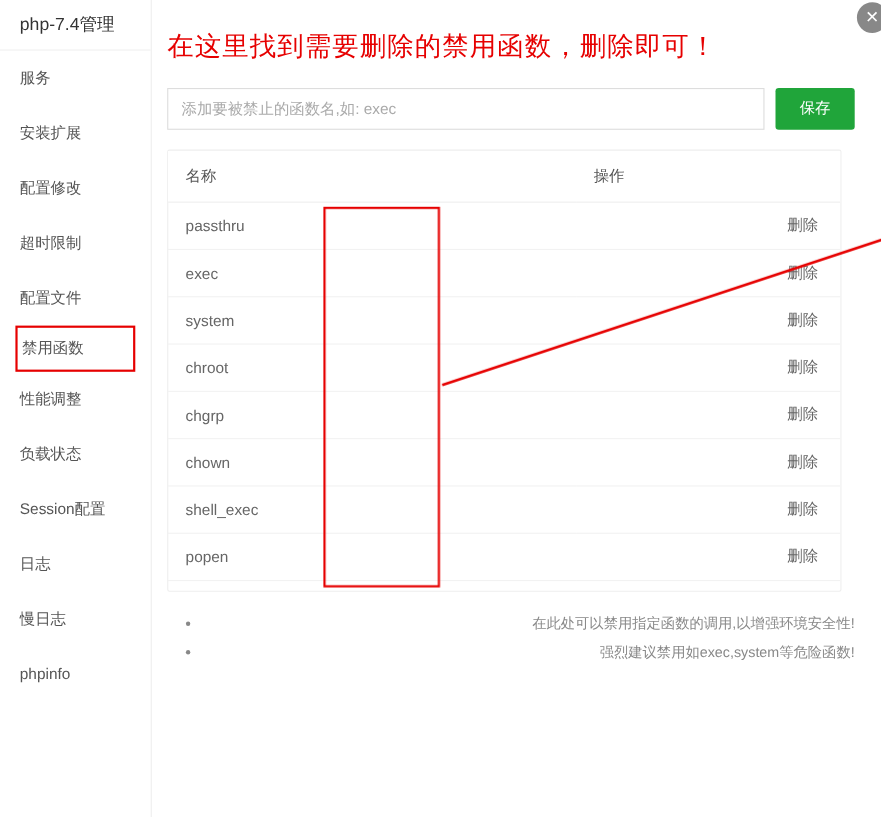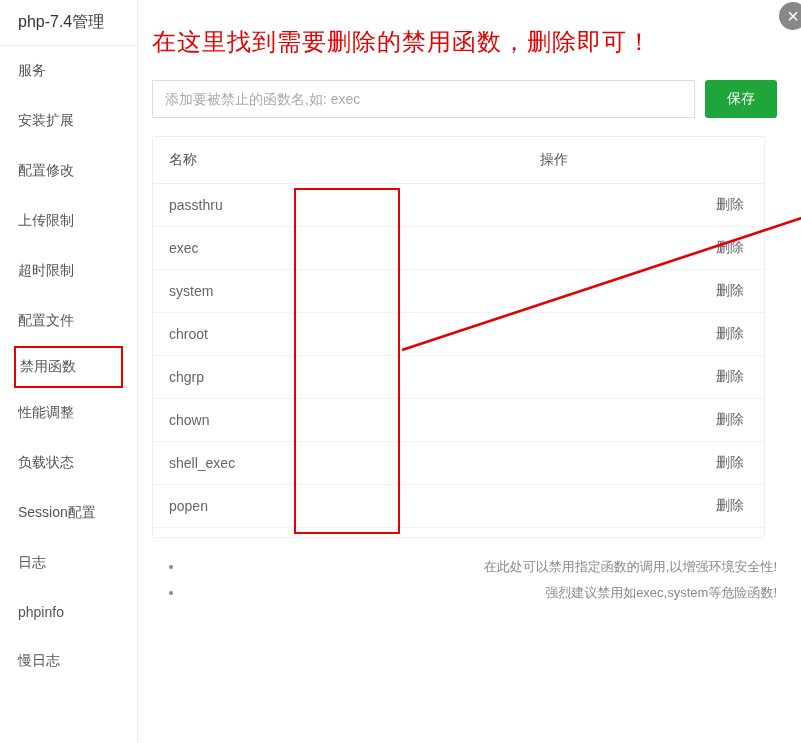--- a/index.html
+++ b/index.html
@@ -43,30 +43,29 @@
 
 <div class="close-icon">×</div>
 
 <div class="container">
   <div class="sidebar">
     <div class="sidebar-title">php-7.4管理</div>
     <div id="sidebar-items">
         <div class="sidebar-item">服务</div>
         <div class="sidebar-item">安装扩展</div>
         <div class="sidebar-item">配置修改</div>
-        <div class="sidebar-item">上传限制</div>
         <div class="sidebar-item">超时限制</div>
         <div class="sidebar-item">配置文件</div>
         <div class="sidebar-item active-highlight">禁用函数</div>
         <div class="sidebar-item">性能调整</div>
         <div class="sidebar-item">负载状态</div>
         <div class="sidebar-item">Session配置</div>
         <div class="sidebar-item">日志</div>
+        <div class="sidebar-item">慢日志</div>
         <div class="sidebar-item">phpinfo</div>
-        <div class="sidebar-item">慢日志</div>
       </div>
   </div>
 
   <div class="main">
     <div class="annotation">在这里找到需要删除的禁用函数，删除即可！</div>
 
     <div class="input-row">
       <input class="text-input" type="text" placeholder="添加要被禁止的函数名,如: exec" style="">
       <button class="save-btn">保存</button>
     </div>

